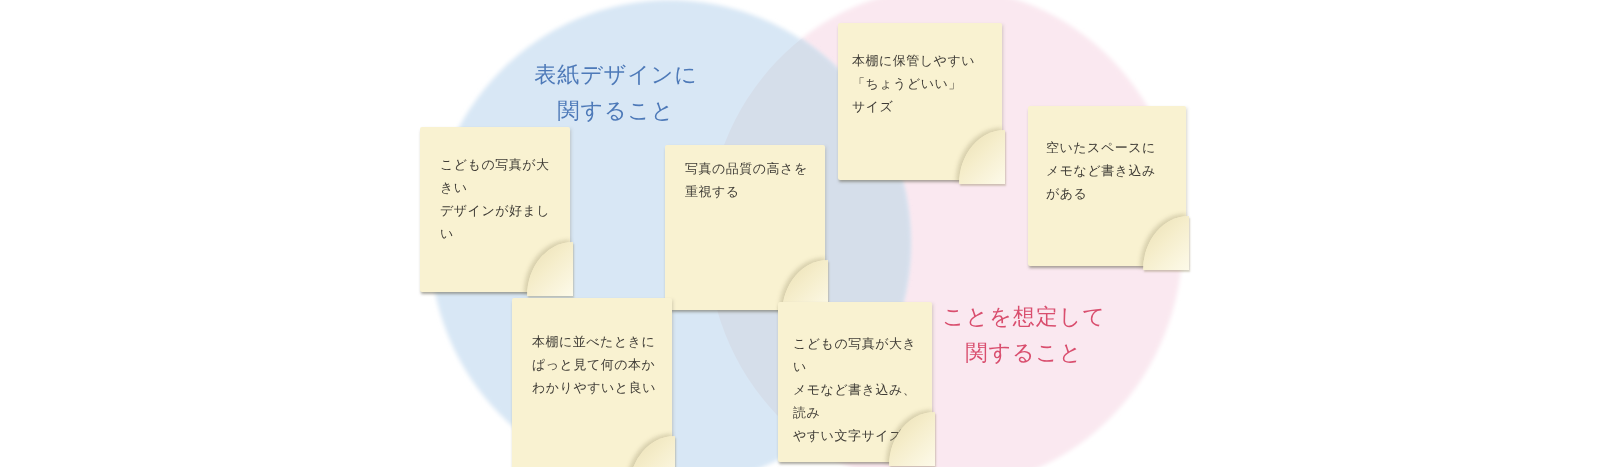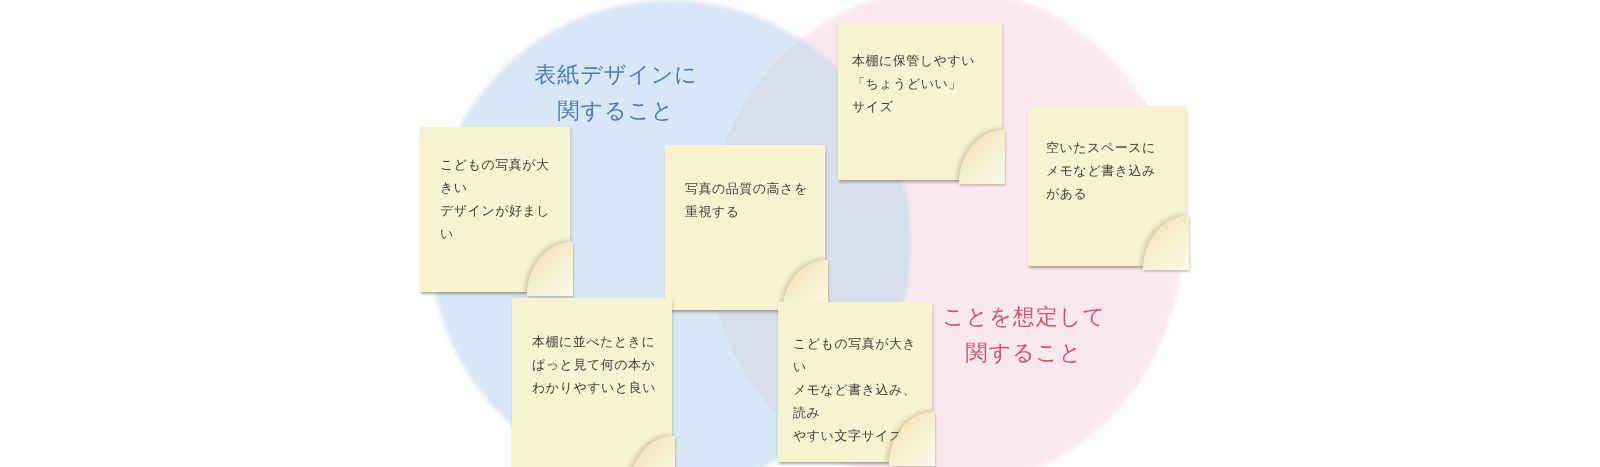--- a/index.html
+++ b/index.html
@@ -50,21 +50,21 @@
   
   .note::after {
     content:""; position:absolute; right:-3px; bottom:-4px;
     width:46px; height:54px;
     background:linear-gradient(135deg, #e9deb2 0%, #f5edca 45%, #fdfae9 100%);
     border-top-left-radius:100% 100%;
     box-shadow:-3px -2px 4px rgba(140,130,90,.28), 1px 2px 2px rgba(140,130,90,.35);
   }
 
   .note-1 { left:420px;  top:127px; width:150px; height:165px; }
-  .note-2 { left:665px;  top:145px; width:160px; height:165px; padding-top:32px; }
+  .note-2 { left:665px;  top:145px; width:160px; height:165px; padding-top:12px; }
   .note-3 { left:838px;  top:23px;  width:164px; height:157px; padding-left:14px; }
   .note-4 { left:1028px; top:106px; width:158px; height:160px; padding-top:30px; padding-left:18px; }
   .note-5 { left:512px;  top:298px; width:160px; height:188px; padding-top:32px; }
   .note-6 { left:778px;  top:302px; width:154px; height:160px; padding-top:30px; padding-left:15px; }
 </style>
 </head>
 <body>
 
 <div class="stage">
 

